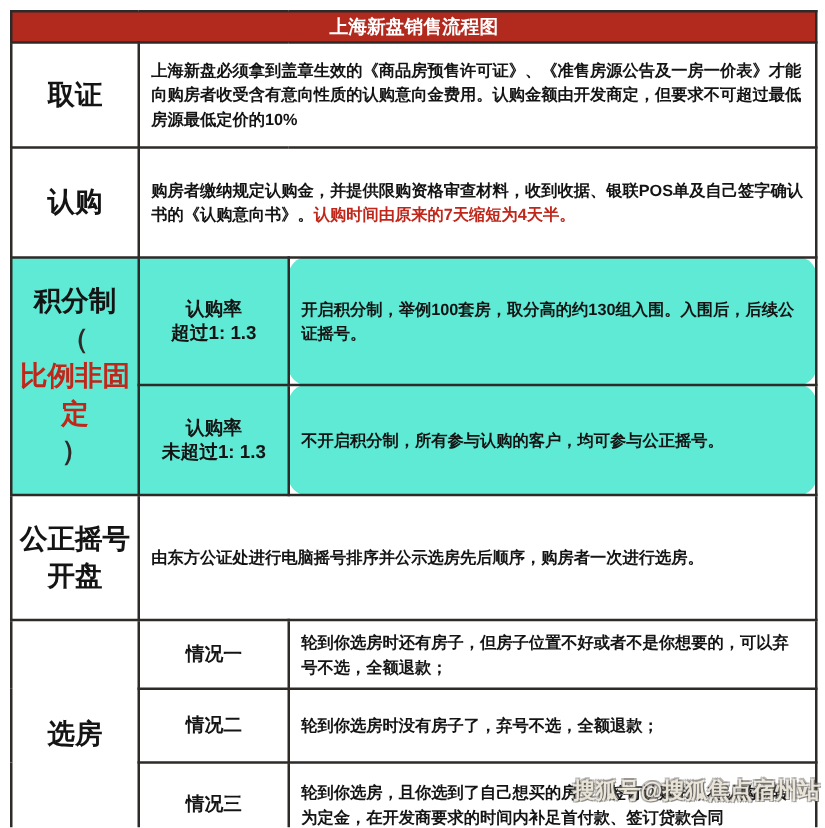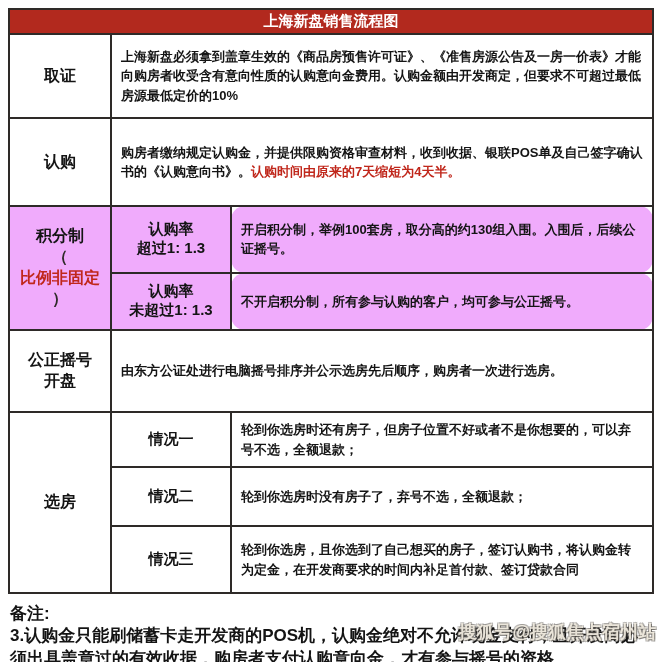--- a/index.html
+++ b/index.html
@@ -30,39 +30,39 @@
   .title-cell{
     background:#b2291e;
     color:#ffffff;
     text-align:center;
     font-size:15px;
     height:24px;
     padding:2px 4px;
   }
   .label-cell{
     text-align:center;
-    font-size:16px;
+    font-size:22px;
     padding:19px 4px;
     color:#141414;
   }
   .sub-label-cell{
     text-align:center;
     font-size:15px;
     padding:4px 4px;
     color:#141414;
   }
   .text-cell{
     text-align:left;
     font-size:13px;
     line-height:1.47;
     padding:6px 9px;
     color:#141414;
     border-radius:14px;
   }
-  .beige{background:#f0abfc;}
+  .beige{background:#5eead4;}
   .red-text{color:#c0271b;}
   .dark-paren{color:#2e2a28;}
   tr.r1{height:84px;}
   tr.r2{height:88px;}
   tr.r3a{height:56px;}
   tr.r3b{height:46px;}
   tr.r4{height:64px;}
   tr.r5a{height:55px;}
   tr.r5b{height:59px;}
   tr.r5c{height:67px;}

